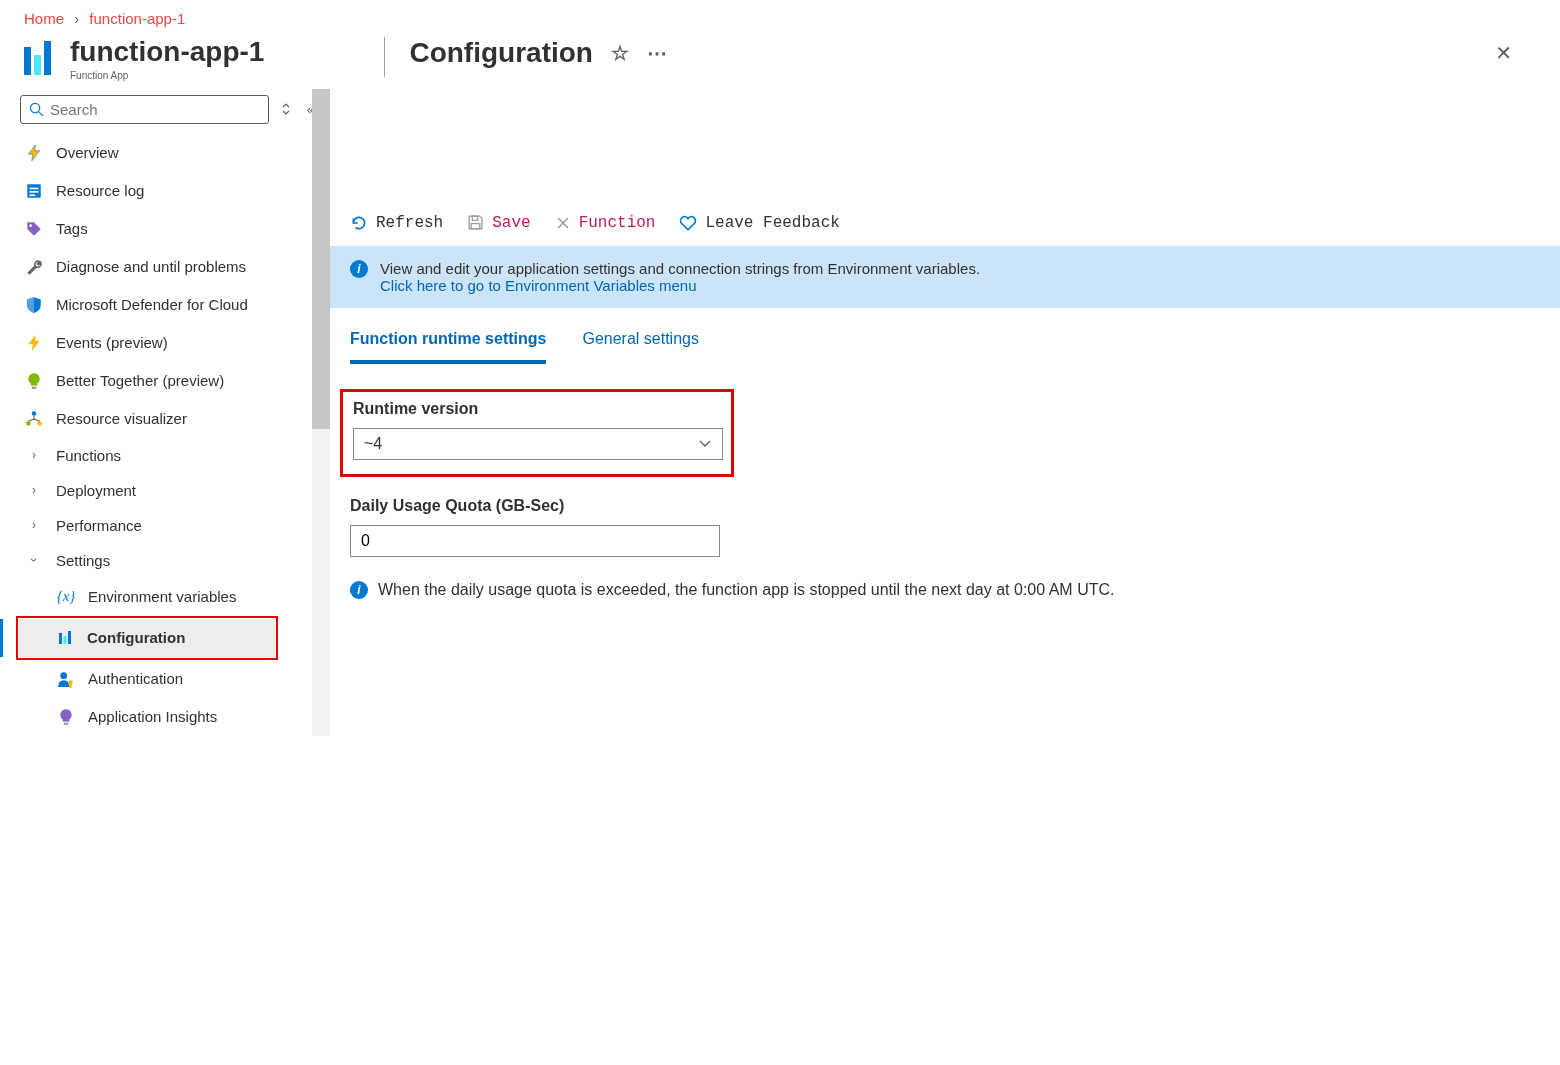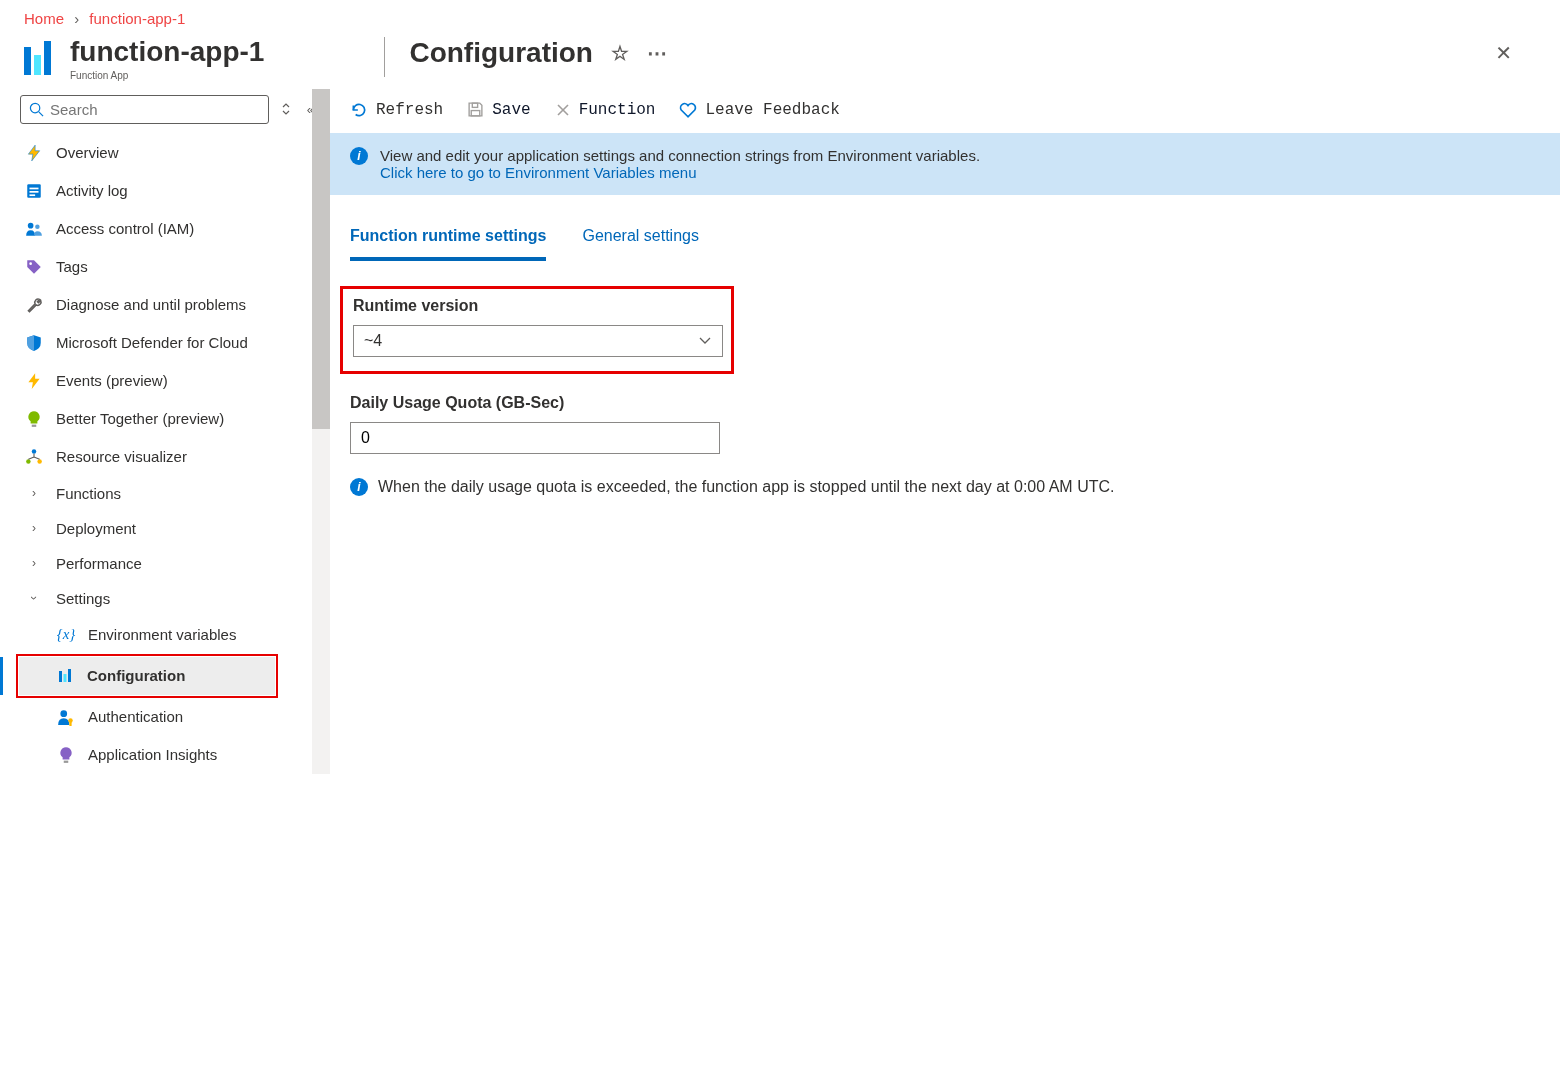--- a/index.html
+++ b/index.html
@@ -24,21 +24,21 @@
     .app-icon span:nth-child(2){height:20px; background:#50e6ff;}
     .app-icon span:nth-child(3){height:34px;}
     .app-title { font-size: 28px; font-weight: 600; line-height:1.1; }
     .app-subtitle { font-size: 10px; color:#605e5c; margin-top:2px; }
     .page-title-sep { width:1px; height:40px; background:#a19f9d; margin: 0 24px 0 120px; }
     .page-title { font-size: 28px; font-weight:600; display:flex; align-items:center; gap:18px; }
     .star-icon, .more-icon { color:#605e5c; font-size:20px; cursor:pointer; }
     .close-btn { margin-left:auto; margin-right:16px; font-size:20px; color:#605e5c; cursor:pointer; padding:4px 8px; }
     
     
-    .body { display:flex; }
+    .body { display:flex;align-items:center; }
     .sidebar { width: 330px; flex-shrink:0; padding-left:20px; padding-right:12px; padding-top:6px; position:relative; }
     .sidebar-scroll-track { position:absolute; right:0; top:0; bottom:0; width:18px; background:#f3f2f1; }
     .sidebar-scroll-thumb { width:18px; height:340px; background:#c8c6c4; }
     
     .search-row { display:flex; align-items:center; gap:8px; margin-bottom:10px; }
     .search-box { flex:1; display:flex; align-items:center; border:1px solid #605e5c; border-radius:3px; padding:5px 8px; gap:6px; }
     .search-box input { border:none; outline:none; flex:1; font-size:15px; font-family:inherit; }
     .search-icon { color:#0078d4; font-size:15px; }
     .expand-icon, .collapse-icon { color:#605e5c; font-size:13px; cursor:pointer; padding:2px 4px;}
     
@@ -47,28 +47,28 @@
     .nav-sub { padding-left: 36px; }
     .nav-item.selected { background:#ededed; font-weight:600; position:relative; }
     .nav-item.selected::before { content:""; position:absolute; left:-20px; top:0; bottom:0; width:4px; background:#0078d4; }
     .nav-chevron { color:#605e5c; font-size:12px; width:20px; text-align:center;}
     
     .highlight-box { border:2px solid #e60000; padding:1px; margin-left:-4px; margin-right:40px;}
     
     .main { flex:1; padding-top:4px; }
     .toolbar { display:flex; align-items:center; gap:24px; padding: 8px 20px 14px; font-size:16px; }
     .tbtn { display:flex; align-items:center; gap:8px; cursor:pointer; color:#323130;font-family:Liberation Mono, monospace;}
-    .tbtn.disabled { color:#0f172a; cursor:default; }
+    .tbtn.disabled { color:#be185d; cursor:default; }
     .tbtn .ticon { font-size:17px; }
     
     .info-banner { background:#cce4f7; padding:14px 20px; display:flex; gap:12px; align-items:flex-start; font-size:15px; color:#323130; margin: 0 0 0 0; }
     .info-circle { width:18px; height:18px; border-radius:50%; background:#0078d4; color:#fff; font-size:12px; font-weight:bold; display:flex; align-items:center; justify-content:center; flex-shrink:0; font-style:italic; }
     .info-link { color:#0067b8; cursor:pointer;}
     
-    .tabs { display:flex; gap:36px; padding: 32px 20px 0; border-bottom:1px solid transparent; font-size:16px; }
+    .tabs { display:flex; gap:36px; padding: 22px 20px 0; border-bottom:1px solid transparent; font-size:16px; }
     .tab { padding-bottom:12px; cursor:pointer; color:#0067b8; }
     .tab.active { font-weight:600; border-bottom:4px solid #0067b8; }
     
     .form-area { padding: 24px 20px; }
     .form-group { margin-bottom: 24px; }
     .form-label { font-weight:600; font-size:16px; margin-bottom:10px; display:block; }
     .select-box { width:370px; border:1px solid #8a8886; padding:6px 10px; display:flex; justify-content:space-between; align-items:center; font-size:16px; cursor:pointer; background:#fff;}
     .text-input { width:370px; border:1px solid #8a8886; padding:6px 10px; font-size:16px; font-family:inherit; }
     .runtime-highlight { border:3px solid #e60000; padding:8px 10px 14px; width:394px; margin-left:-10px;}
     .runtime-highlight .form-label { margin-top:0; }
@@ -136,32 +136,21 @@
     </div>
     <div class="nav-item">
       <span class="icon">
           <svg width="18" height="18" viewBox="0 0 16 16">
             <rect x="2" y="2" width="12" height="12" rx="1" fill="#0078d4"></rect>
             <rect x="4" y="5" width="8" height="1.5" fill="#fff"></rect>
             <rect x="4" y="8" width="8" height="1.5" fill="#fff"></rect>
             <rect x="4" y="11" width="5" height="1.5" fill="#fff"></rect>
           </svg>
         </span>
-      <span>Activity log</span>
-    </div>
-    <div class="nav-item">
-      <span class="icon">
-          <svg width="18" height="18" viewBox="0 0 16 16">
-            <circle cx="5" cy="5" r="2.5" fill="#0078d4"></circle>
-            <circle cx="11" cy="6" r="2" fill="#50a0e0"></circle>
-            <path d="M1 14 Q1 9 5 9 Q9 9 9 14 Z" fill="#0078d4"></path>
-            <path d="M8 14 Q8 10 11 10 Q15 10 15 14 Z" fill="#50a0e0"></path>
-          </svg>
-        </span>
-      <span>Access control (IAM)</span>
+      <span>Resource log</span>
     </div>
     <div class="nav-item">
       <span class="icon">
           <svg width="18" height="18" viewBox="0 0 16 16">
             <path d="M2 2 L8 2 L14 8 L8 14 L2 8 Z" fill="#8661c5"></path>
             <circle cx="5" cy="5" r="1.2" fill="#fff"></circle>
           </svg>
         </span>
       <span>Tags</span>
     </div>

